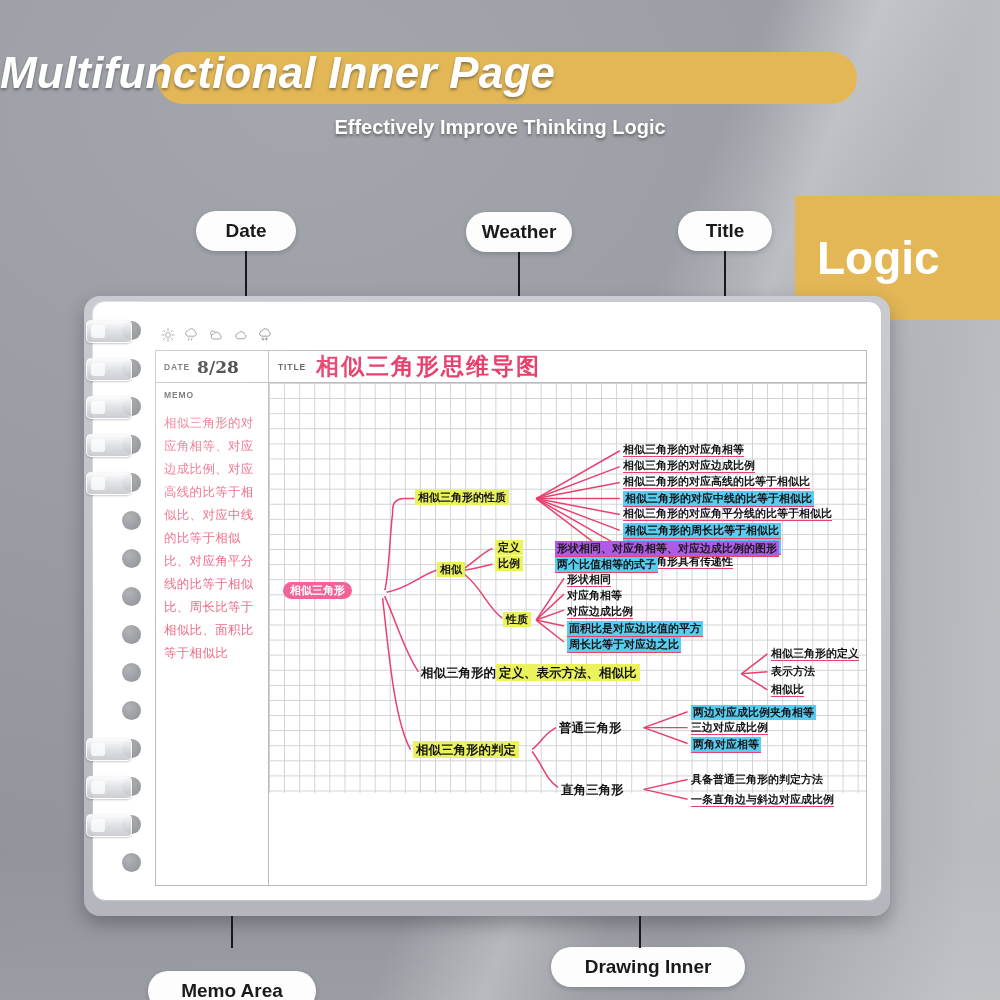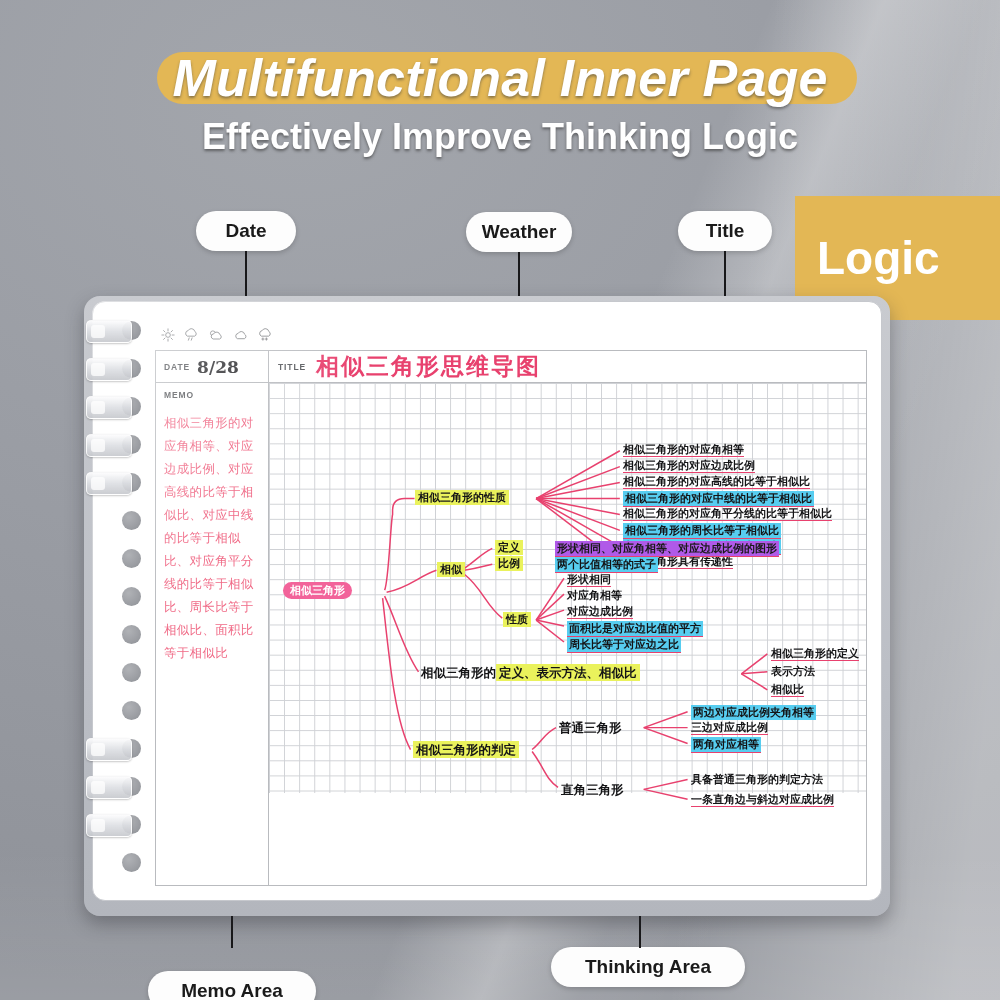--- a/index.html
+++ b/index.html
@@ -20,28 +20,28 @@
     content:"";position:absolute;left:0;right:0;bottom:0;height:150px;
     background:linear-gradient(180deg, rgba(255,255,255,0) 0%, rgba(255,255,255,.10) 100%);
   }
 
   
   #headline-band{
     position:absolute;left:157px;top:52px;width:700px;height:52px;
     background:#e3b755;border-radius:26px;
   }
   #headline{
-    position:absolute;left:0;right:0;top:48px;text-align:center;
-    font-size:52px;font-weight:bold;font-style:italic;color:#ffffff;
+    position:absolute;left:0;right:0;top:48px;
+    font-size:44px;font-weight:bold;font-style:italic;color:#ffffff;
     letter-spacing:.2px;
     text-shadow:0 2px 3px rgba(60,60,60,.55);
   }
   #subhead{
     position:absolute;left:0;right:0;top:116px;text-align:center;
-    font-size:36px;font-weight:bold;color:#ffffff;
+    font-size:20px;font-weight:bold;color:#ffffff;
     text-shadow:0 2px 3px rgba(50,50,50,.6);
   }
 
   
   #front-badge{
     position:absolute;left:795px;top:196px;width:215px;height:124px;
     background:#e3b755;display:flex;align-items:center;padding-left:22px;
     box-sizing:border-box;
   }
   #front-badge span{font-size:46px;font-weight:bold;color:#ffffff;}
@@ -177,21 +177,21 @@
   <span>Title</span>
 </div>
 <div class="leader" style="left:724px;top:251px;height:108px;"></div>
 
 <div class="pill" style="left:148px;top:947px;width:168px;margin-top:24px;">
   <span>Memo Area</span>
 </div>
 <div class="leader" style="left:231px;top:762px;height:186px;"></div>
 
 <div class="pill" style="left:551px;top:947px;width:194px;">
-  <span>Thinking Area</span>
+  <span>Drawing Inner</span>
 </div>
 <div class="leader" style="left:639px;top:742px;height:206px;"></div>
 
 <div id="notebook">
   <div id="cover"></div>
 
   <div id="page">
 
     <div id="weather-row">
       <svg width="14" height="14" viewBox="0 0 24 24">

